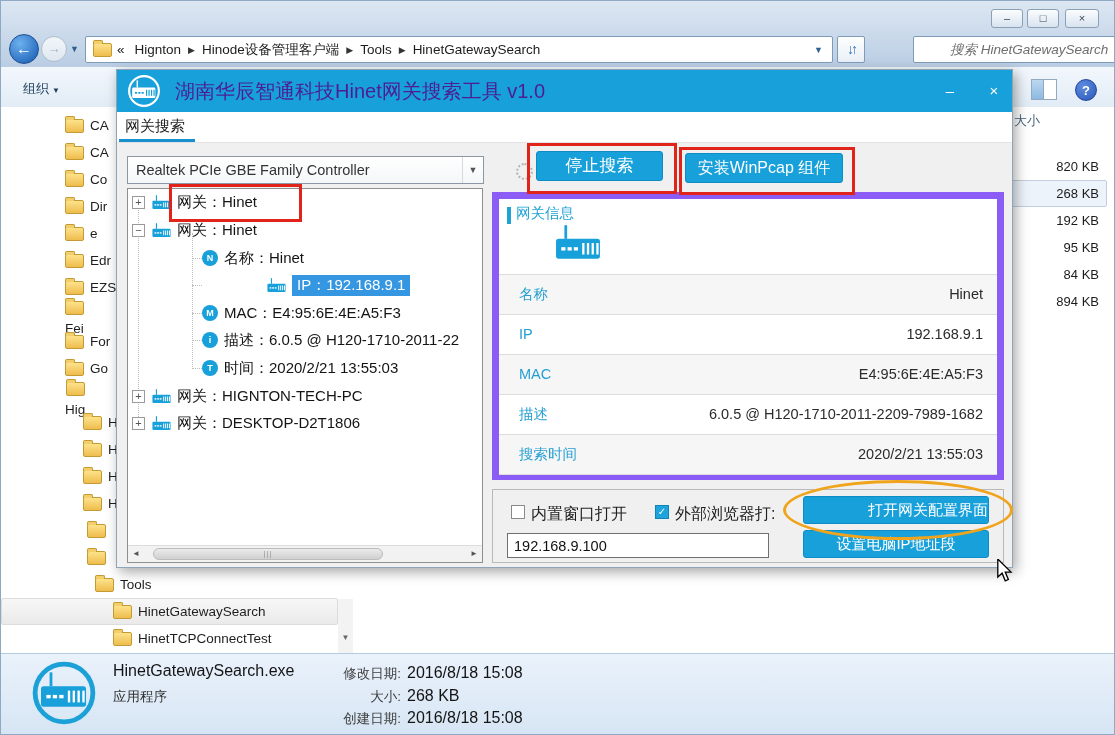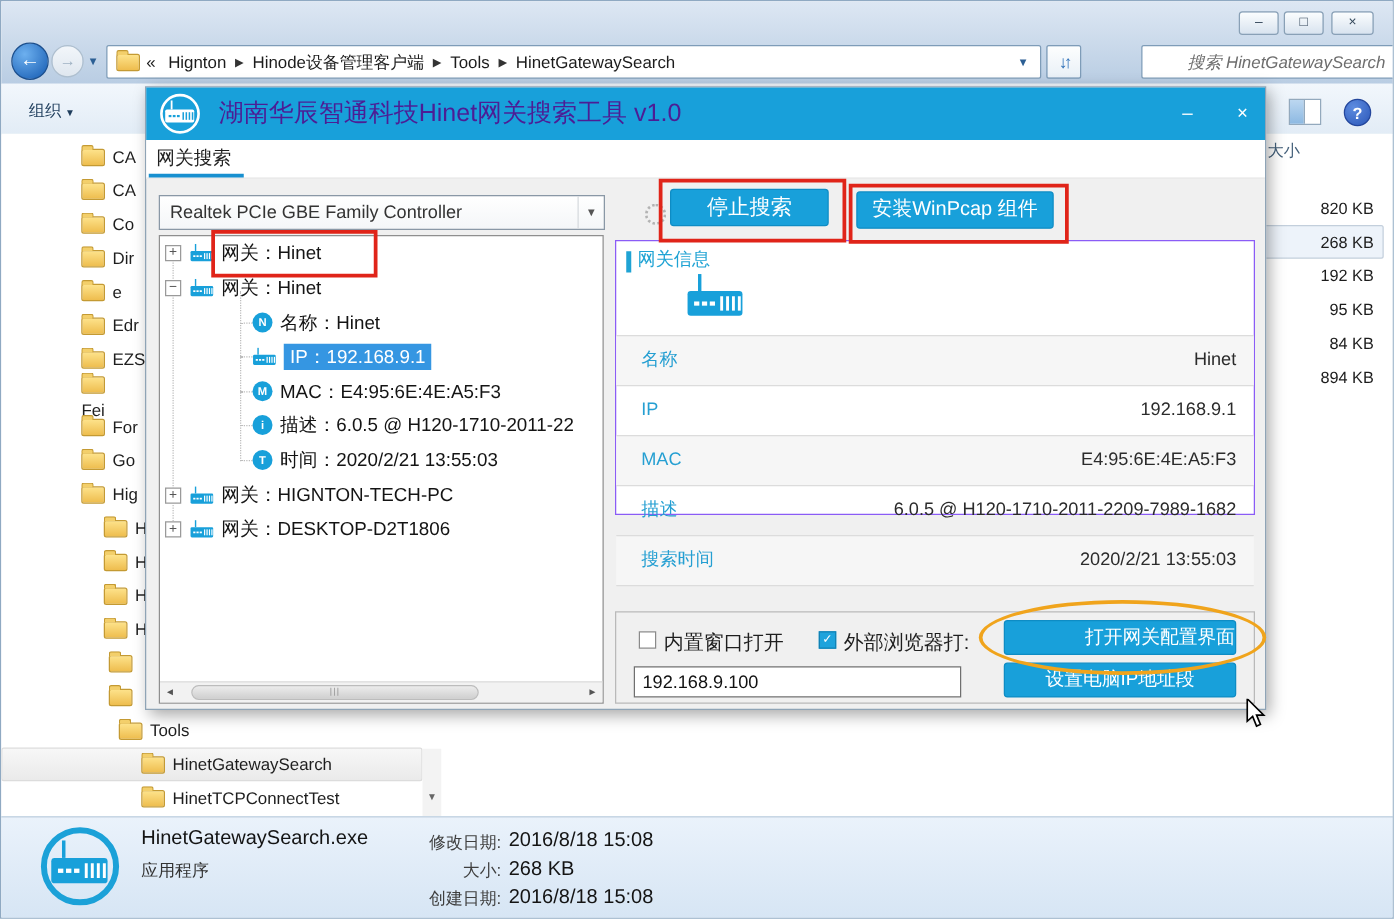--- a/index.html
+++ b/index.html
@@ -60,21 +60,21 @@
   .trow .rsvg{margin-right:6px;flex:none;}
   .expand{width:13px;height:13px;border:1px solid #9a9a9a;background:#fff;font-size:11px;line-height:11px;text-align:center;color:#555;box-sizing:border-box;margin-right:7px;flex:none;}
   .badge{display:inline-block;width:16px;height:16px;border-radius:50%;background:#18a0da;color:#fff;font-size:9px;font-weight:bold;text-align:center;line-height:16px;margin-right:6px;flex:none;}
   .tsel{background:#3596e2;color:#fff;padding:1px 5px;}
   .dotv{position:absolute;border-left:1px dotted #bdbdbd;width:0;}
   .doth{position:absolute;border-top:1px dotted #bdbdbd;height:0;}
   .hscroll{position:absolute;left:0;top:356px;width:354px;height:17px;background:#f2f2f2;border-top:1px solid #dcdcdc;box-sizing:border-box;}
   .harrow{position:absolute;top:0;width:16px;height:16px;font-size:8px;color:#555;text-align:center;line-height:16px;}
   .hthumb{position:absolute;left:25px;top:2px;width:230px;height:12px;background:linear-gradient(#ececec,#cfcfcf);border:1px solid #bcbcbc;border-radius:7px;font-size:7px;color:#8e8e8e;text-align:center;line-height:10px;letter-spacing:1px;box-sizing:border-box;}
   
-  .infopanel{position:absolute;left:375px;top:122px;width:512px;height:220px;background:#fff;border:1px solid #8b5cf6;box-sizing:border-box;text-decoration:underline;}
+  .infopanel{position:absolute;left:375px;top:122px;width:512px;height:288px;background:#fff;border:7px solid #8b5cf6;box-sizing:border-box;text-decoration:underline;}
   .inf-hbar{position:absolute;left:8px;top:8px;width:4px;height:17px;background:#1fa3d4;}
   .inf-htext{position:absolute;left:17px;top:5px;font-size:14.5px;color:#1fa3d4;}
   .irow{position:absolute;left:0;width:100%;height:40px;border-top:1px solid #dcdcdc;box-sizing:border-box;}
   .irow.alt{background:#f6f6f6;}
   .irow .lab{position:absolute;left:20px;line-height:38px;font-size:14.5px;color:#259fd2;}
   .irow .val{position:absolute;right:14px;line-height:38px;font-size:14.5px;color:#2b2b2b;}
   .irow-end{position:absolute;left:0;top:275px;width:100%;border-top:1px solid #dcdcdc;}
   
   .bottompanel{position:absolute;left:375px;top:419px;width:512px;height:74px;border:1px solid #b9b9b9;box-sizing:border-box;}
   .cbbox{position:absolute;width:14px;height:14px;border:1px solid #8a8a8a;background:#fff;box-sizing:border-box;font-size:10px;line-height:12px;text-align:center;}
@@ -203,21 +203,21 @@
       <span>Fei</span>
     </div>
   <div class="siderow" style="left:64px;top:327px;">
       <span class="fold"></span>
       <span>For</span>
     </div>
   <div class="siderow" style="left:64px;top:354px;">
       <span class="fold"></span>
       <span>Go</span>
     </div>
-  <div class="siderow" style="left:64px;top:381px;">
+  <div class="siderow" style="left:64px;top:381px;flex-direction:column;">
       <span class="fold"></span>
       <span>Hig</span>
     </div>
   <div class="siderow" style="left:82px;top:408px;">
       <span class="fold"></span>
       <span>H</span>
     </div>
   <div class="siderow" style="left:82px;top:435px;">
       <span class="fold"></span>
       <span>H</span>
@@ -300,21 +300,21 @@
         <span class="expand">−</span>
         <svg class="rsvg" width="19" height="15" viewBox="0 0 44 34">
             <use href="#router-cyan"></use>
           </svg>
         <span>网关：Hinet</span>
       </div>
       <div class="trow" style="top:56px;padding-left:74px;">
         <span class="badge">N</span>
         <span>名称：Hinet</span>
       </div>
-      <div class="trow" style="top:83px;padding-left:74px;">
+      <div class="trow" style="top:83px;padding-left:106px;margin-left:33px;">
         <svg class="rsvg" width="19" height="15" viewBox="0 0 44 34">
             <use href="#router-cyan"></use>
           </svg>
         <span class="tsel">IP：192.168.9.1</span>
       </div>
       <div class="trow" style="top:111px;padding-left:74px;">
         <span class="badge">M</span>
         <span>MAC：E4:95:6E:4E:A5:F3</span>
       </div>
       <div class="trow" style="top:138px;padding-left:74px;">

